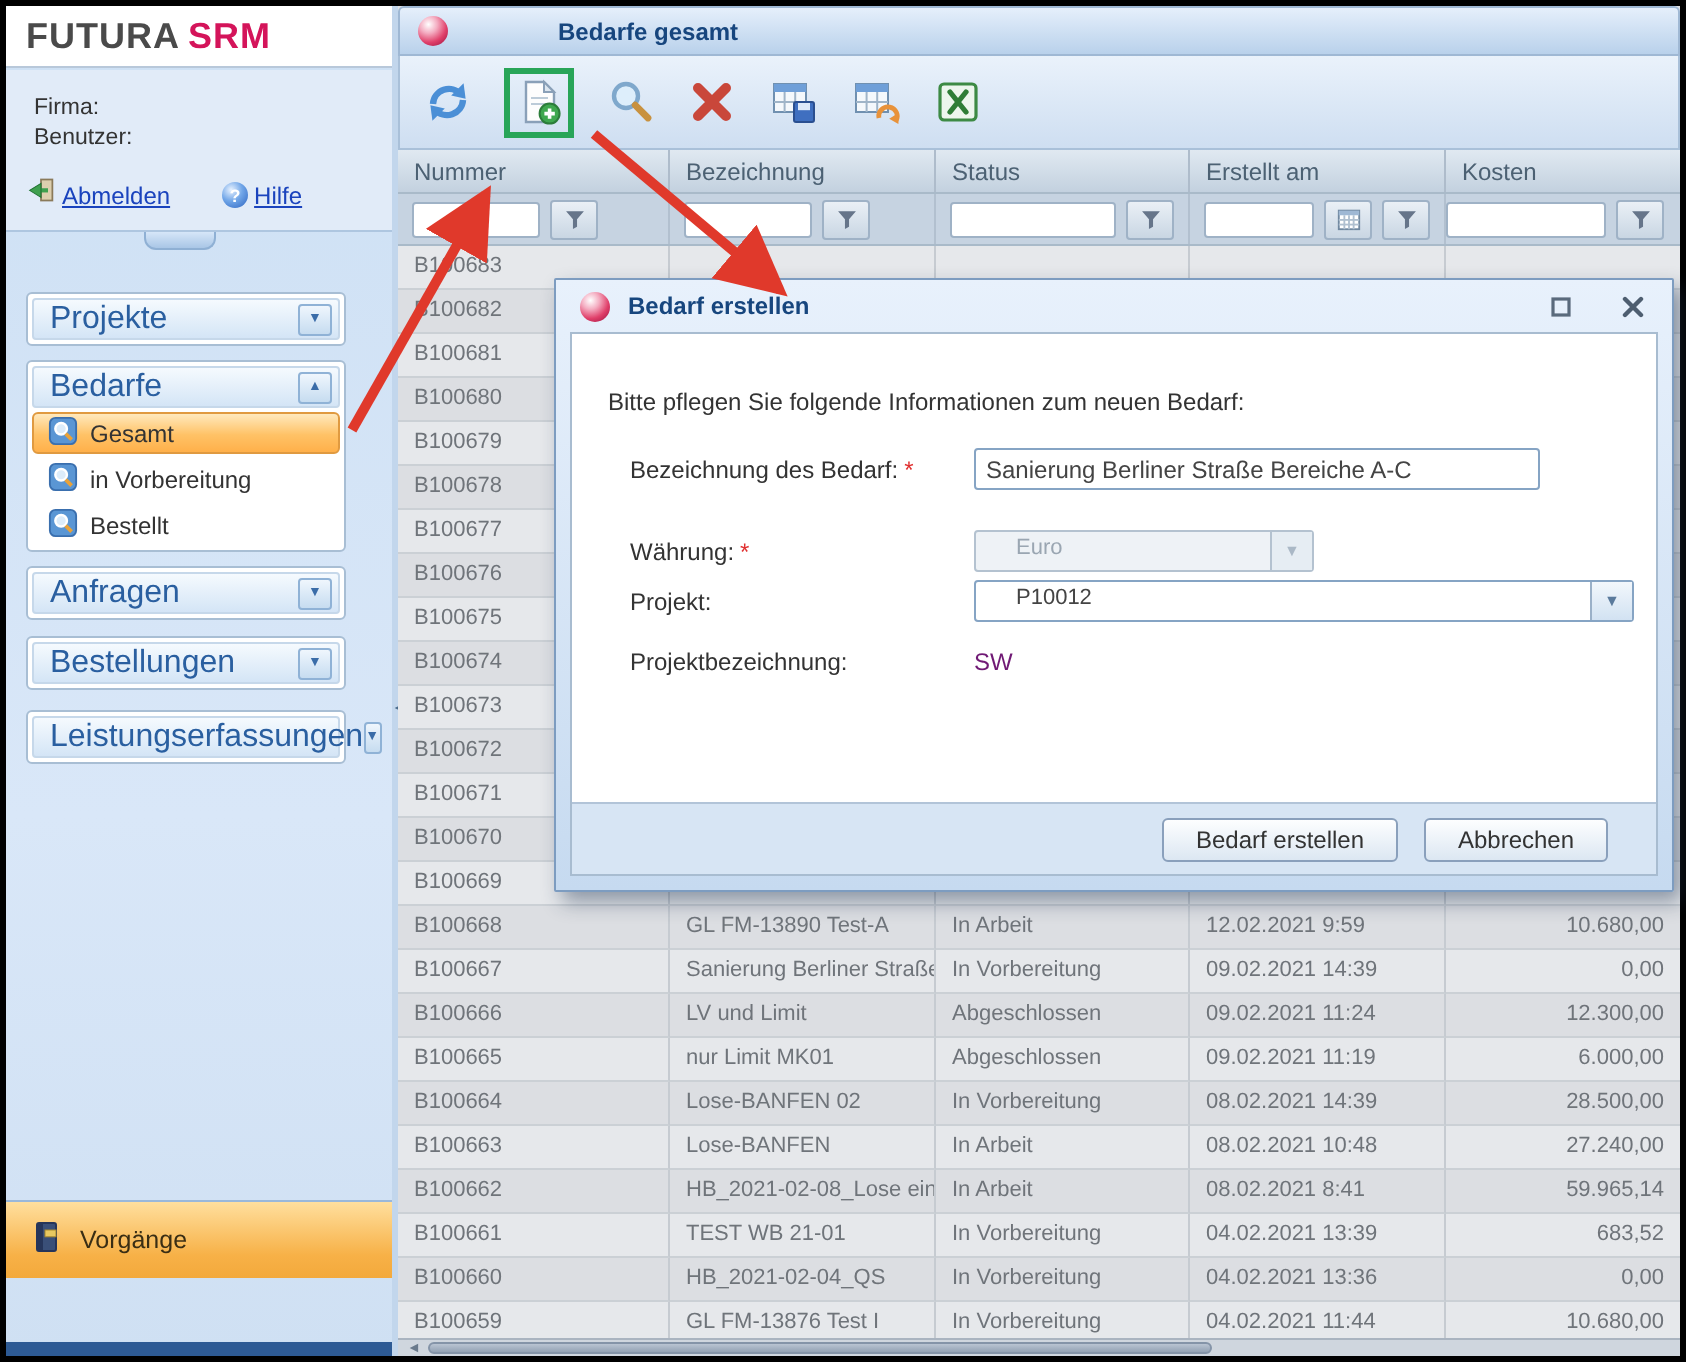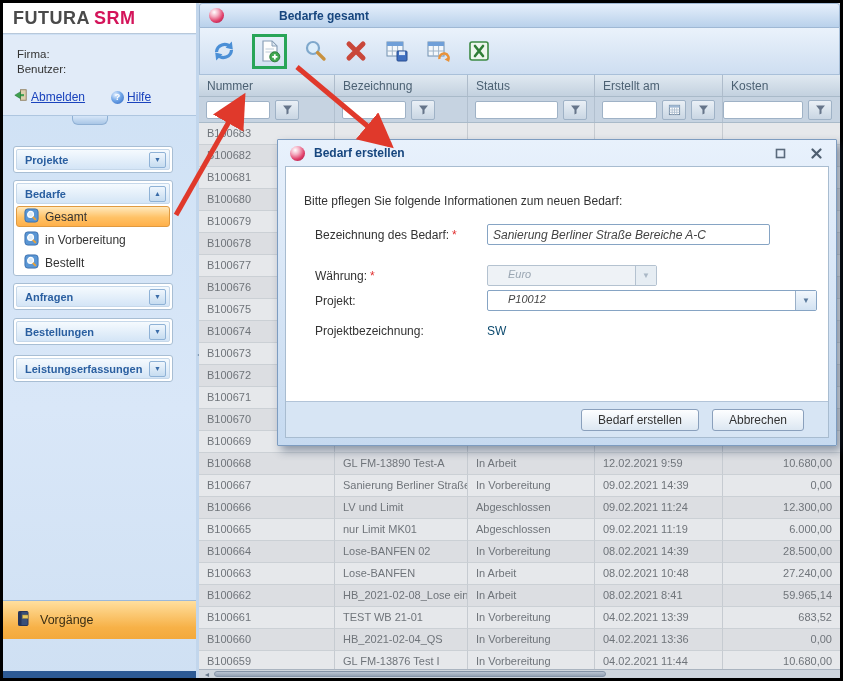--- a/index.html
+++ b/index.html
@@ -25,21 +25,21 @@
                 color: #fff; font-size: 9px; font-weight: bold; display: flex; align-items: center; justify-content: center; }
   .collapse-tab { position: absolute; left: 69px; top: 113px; width: 36px; height: 9px;
                   background: linear-gradient(180deg,#d6e6f8,#a9c6e6); border: 1px solid #8fb0d4;
                   border-top: none; border-radius: 0 0 6px 6px; }
 
   .nav-panel { position: absolute; left: 10px; width: 160px; background: #fff;
                border: 1px solid #a8bed4; border-radius: 3px; padding: 2px; }
   .nav-header { height: 21px; display: flex; align-items: center; justify-content: space-between;
                 padding: 0 3px 0 8px; background: linear-gradient(180deg,#f5fafe,#d4e5f6);
                 border: 1px solid #c6d8ea; border-radius: 2px; }
-  .nav-header-label { color: #2a5fa0; font-size: 11px; font-weight: bold; }
+  .nav-header-label { color: #2a5fa0; font-size: 16px; }
   .toggle-btn { width: 17px; height: 16px; background: linear-gradient(180deg,#eff6fd,#c6dcf0);
                 border: 1px solid #8fb2d6; border-radius: 2px; color: #3a6ca8; font-size: 7px;
                 display: flex; align-items: center; justify-content: center; cursor: pointer; }
   .nav-item { height: 21px; display: flex; align-items: center; gap: 6px; padding-left: 7px;
               font-size: 12px; color: #333; margin-top: 2px; border: 1px solid transparent; border-radius: 3px; }
   .nav-item.selected { background: linear-gradient(180deg,#ffe9bd,#ffc266 55%,#ffb04a);
                        border: 1px solid #e09a40; }
 
   .side-sep { position: absolute; left: 0; top: 597px; width: 100%; height: 6px;
               background: linear-gradient(180deg,#b6cfe9,#dcebf9); border-top: 1px solid #9ab8da; }
@@ -106,32 +106,32 @@
             border-radius: 1px; box-shadow: 4px 5px 10px rgba(30,50,80,.45); z-index: 10; }
   .dialog-title { height: 26px; display: flex; align-items: center; gap: 9px; padding: 0 12px; }
   .dialog-title-text { font-weight: bold; font-size: 12px; color: #17467e; flex: 1; }
   .win-btn { width: 16px; height: 16px; display: flex; align-items: center; justify-content: center;
              cursor: pointer; margin-left: 11px; }
   .dialog-body { position: absolute; left: 7px; right: 7px; top: 26px; bottom: 7px; background: #fff;
                  border: 1px solid #a8bcd0; }
   .dialog-instruction { position: absolute; left: 18px; top: 27px; font-size: 12px; color: #333; }
   .form-label { position: absolute; left: 18px; font-size: 12px; color: #333; margin-left: 11px; }
   .req { color: #e03030; margin-left: 3px; }
-  .form-field { position: absolute; left: 201px; font-style: italic; }
+  .form-field { position: absolute; left: 201px; }
   .text-input { border: 1px solid #86a4c4; font-size: 12px; color: #444; padding: 0 5px;
                 border-radius: 2px; height: 21px; width: 283px; background: #fff; }
   .select { border: 1px solid #86a4c4; background: #fff; display: flex; border-radius: 2px; height: 21px; }
   .select-value { flex: 1; font-size: 11px; color: #444; padding: 2px 20px; overflow: hidden; white-space: nowrap; }
   .select-btn { width: 21px; background: linear-gradient(180deg,#f2f7fc,#d2e2f2);
                 border-left: 1px solid #9ab0c8; display: flex; align-items: center; justify-content: center;
                 color: #5a7a9c; font-size: 8px; cursor: pointer; }
   .select.disabled { background: #eef2f6; border-color: #b4c2d0; }
   .select.disabled .select-value { color: #9aa6b2; }
   .select.disabled .select-btn { color: #aab8c6; background: #e6edf3; border-left-color: #b4c2d0; }
-  .static-value { position: absolute; left: 201px; font-size: 12px; color: #0c4a6e; }
+  .static-value { position: absolute; left: 201px; font-size: 12px; color: #701a75; }
   .dialog-footer { position: absolute; left: 0; right: 0; bottom: 0; height: 36px; background: #d7e5f4;
                    border-top: 1px solid #b2c4d8; display: flex; align-items: center;
                    justify-content: flex-end; gap: 13px; padding-right: 24px; }
   .dlg-btn { height: 22px; padding: 0 14px; background: linear-gradient(180deg,#fdfeff,#dce7f2);
              border: 1px solid #8aa0bc; border-radius: 3px; font-size: 12px; color: #333;
              display: flex; align-items: center; justify-content: center; cursor: pointer; }
   .btn-create { min-width: 118px; }
   .btn-cancel { min-width: 92px; }
 
   

